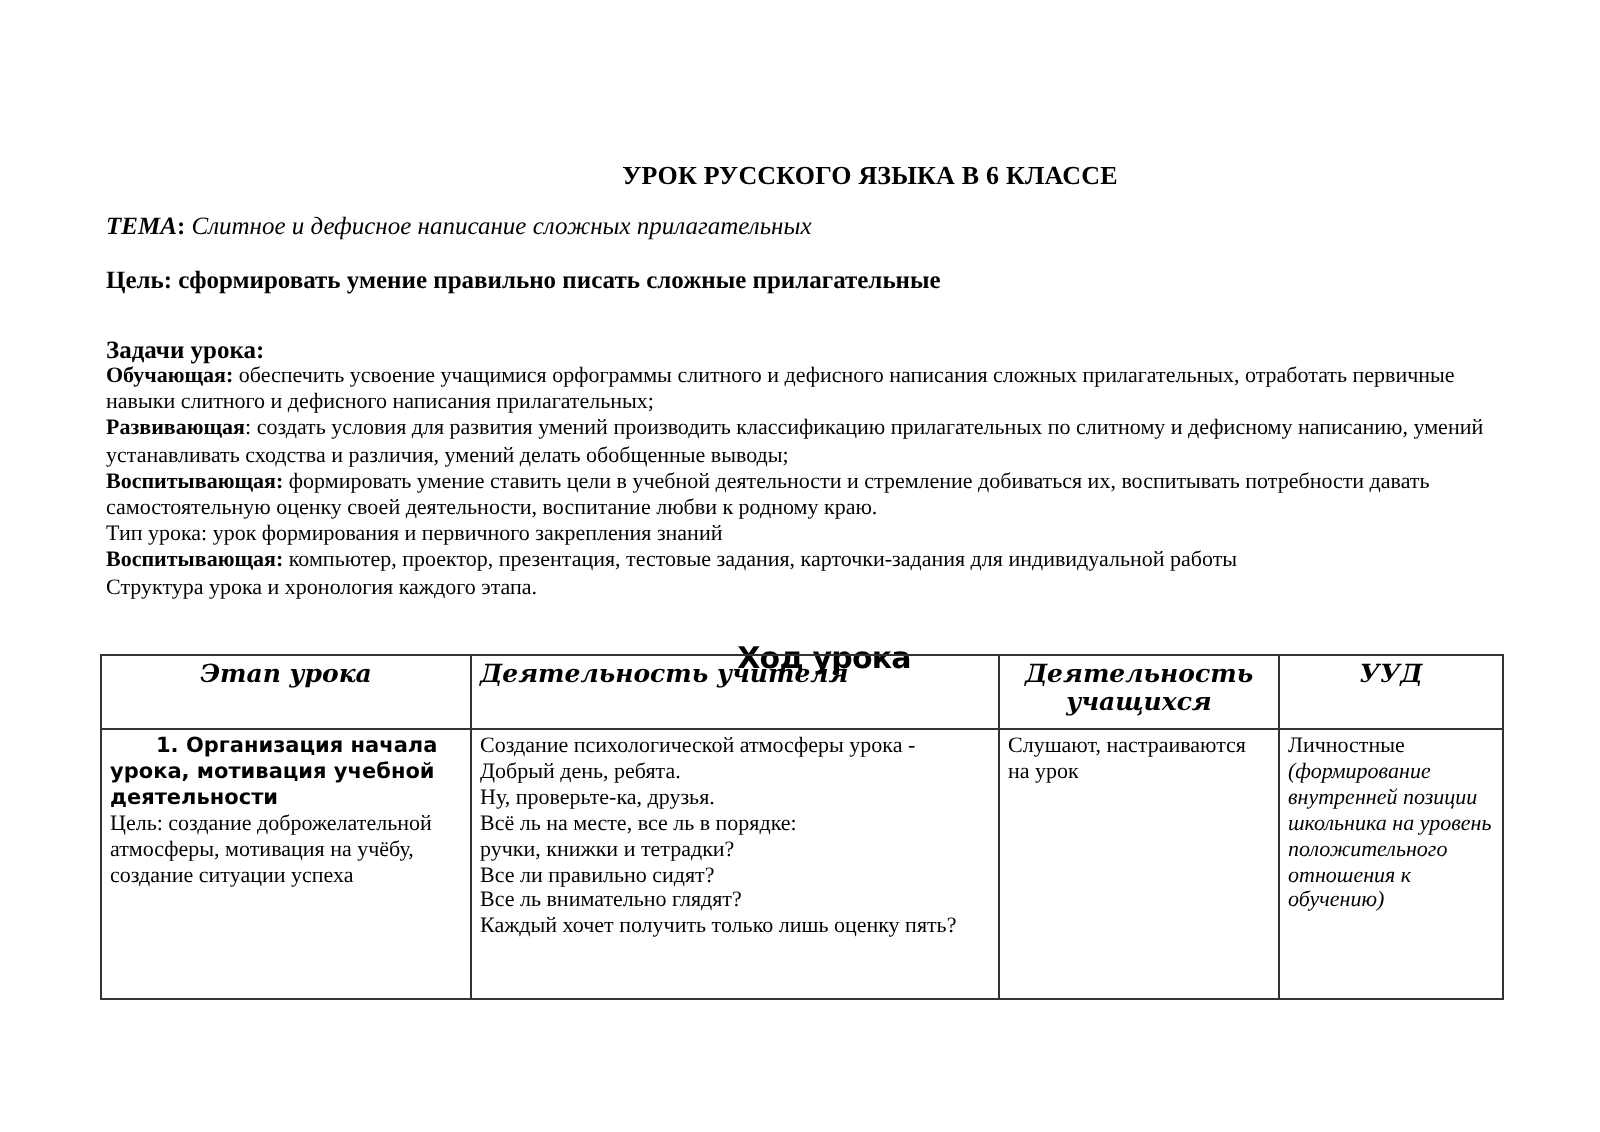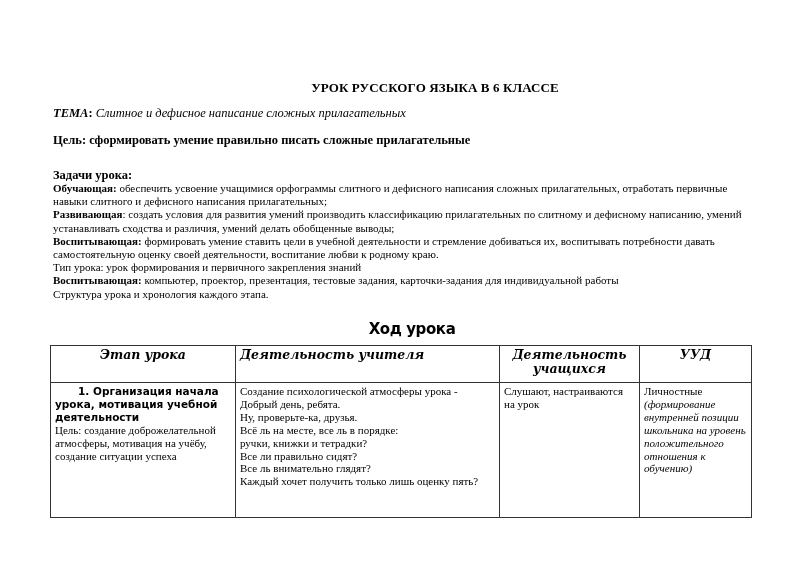--- a/index.html
+++ b/index.html
@@ -12,21 +12,21 @@
     .goal { position: absolute; left: 53px; top: 133px; font-size: 12.5px; font-weight: bold; }
 
     .tasks { position: absolute; left: 53px; top: 168px; width: 700px; font-size: 11px; line-height: 13.2px; }
     .tasks .hdr { font-weight: bold; font-size: 12.5px; line-height: 14px; }
     .tasks .lbl { font-weight: bold; }
     .tasks .u { }
     .tasks p { margin: 0; }
 
     .course-title { position: absolute; left: 12px; width: 800px; top: 320px; text-align: center; font-weight: bold; font-size: 15px; font-family: "DejaVu Sans", "Liberation Sans", sans-serif; letter-spacing: -0.4px; }
 
-    table.lesson { position: absolute; left: 50px; top: 345px; width: 701px; border-collapse: collapse; table-layout: fixed; }
+    table.lesson { position: absolute; left: 50px; top: 327px; width: 701px; border-collapse: collapse; table-layout: fixed; }
     table.lesson td, table.lesson th { border: 1.3px solid #333; vertical-align: top; padding: 2px 4px; font-size: 11px; line-height: 12.9px; }
     table.lesson th { font-style: italic; font-weight: bold; font-size: 12.5px; line-height: 14px; font-family: "DejaVu Serif", "Liberation Serif", serif; height: 32px; }
     th.c1 { text-align: center; }
     th.c2 { text-align: left; }
     th.c3 { text-align: center; }
     th.c4 { text-align: center; }
     td.stage b { font-family: "DejaVu Sans", "Liberation Sans", sans-serif; font-size: 10.5px; margin-left: 23px; }
     td.teacher { padding-left: 10px; height: 130px; }
     td.uud i { font-size: 11px; }
   </style>

